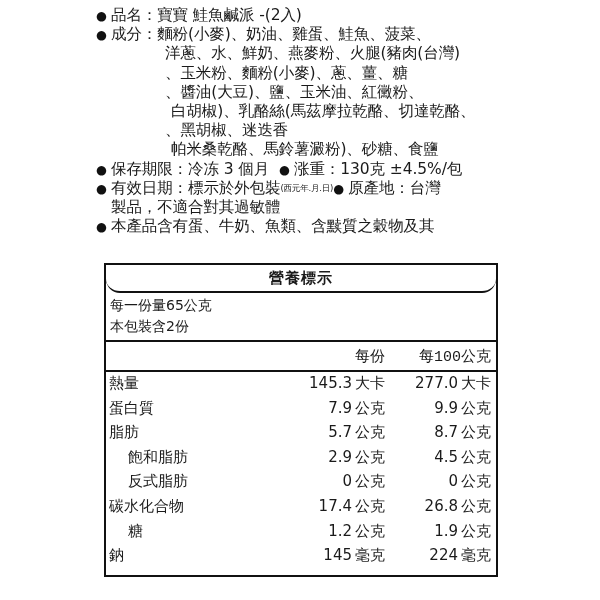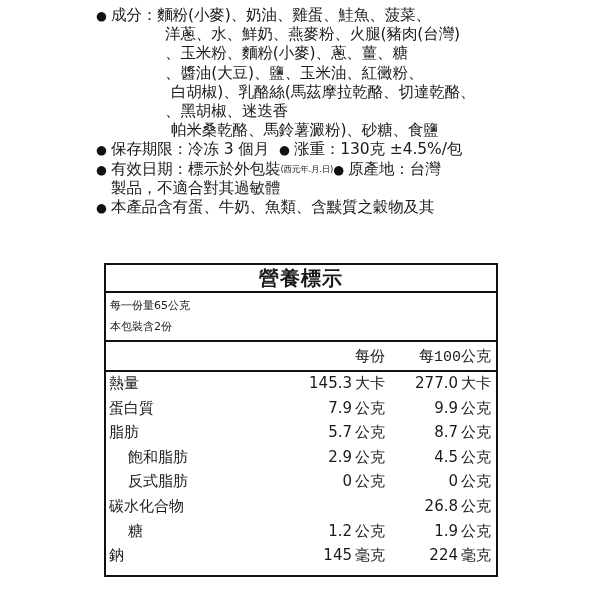--- a/index.html
+++ b/index.html
@@ -73,34 +73,35 @@
     left: 104px;
     top: 263px;
     width: 394px;
     box-sizing: border-box;
     border: 2.5px solid #111;
     background: #fff;
   }
 
   .n-title {
     text-align: center;
-    font-size: 20px;
+    font-size: 15px;
     font-weight: bold;
     line-height: 26px;
     height: 26px;
     border-bottom: 2.5px solid #111;
     letter-spacing: 1px;
+    border-radius: 14px;
   }
 
   .n-serv {
     padding: 2px 0 3px 4px;
     border-bottom: 2.5px solid #111;
   }
   .n-serv div {
-    font-size: 11px;
+    font-size: 14px;
     line-height: 21px;
     white-space: nowrap;
   }
 
   .n-head {
     display: flex;
     border-bottom: 2.5px solid #111;
     height: 28px;
     align-items: flex-end;
     font-family: Liberation Mono, monospace;
@@ -157,20 +158,25 @@
   }
   .unit { margin-left: 3px; }
 </style>
 </head>
 <body>
 
 <div id="page">
 
   <div class="decl">
 
+    <div class="line">
+      <span class="bullet"></span>
+      <span class="ltext">品名：</span>
+      <span class="ltext">寶寶 鮭魚鹹派 -(2入)</span>
+    </div>
 
     <div class="line">
       <span class="bullet"></span>
       <span class="ltext">成分：</span>
       <span class="ltext">麵粉(小麥)、奶油、雞蛋、鮭魚、菠菜、</span>
     </div>
 
     <div class="line indent-1">
       <span class="bullet empty"></span>
       <span class="ltext">洋蔥、水、鮮奶、燕麥粉、火腿(豬肉(台灣)</span>
@@ -271,20 +277,21 @@
           <div class="c1"><span>2.9</span><span class="unit">公克</span></div>
           <div class="c2"><span>4.5</span><span class="unit">公克</span></div>
         </div>
         <div class="n-row">
           <div class="c0 sub">反式脂肪</div>
           <div class="c1"><span>0</span><span class="unit">公克</span></div>
           <div class="c2"><span>0</span><span class="unit">公克</span></div>
         </div>
         <div class="n-row">
           <div class="c0">碳水化合物</div>
+          <div class="c1"><span>17.4</span><span class="unit">公克</span></div>
           <div class="c2"><span>26.8</span><span class="unit">公克</span></div>
         </div>
         <div class="n-row">
           <div class="c0 sub">糖</div>
           <div class="c1"><span>1.2</span><span class="unit">公克</span></div>
           <div class="c2"><span>1.9</span><span class="unit">公克</span></div>
         </div>
         <div class="n-row">
           <div class="c0">鈉</div>
           <div class="c1"><span>145</span><span class="unit">毫克</span></div>

